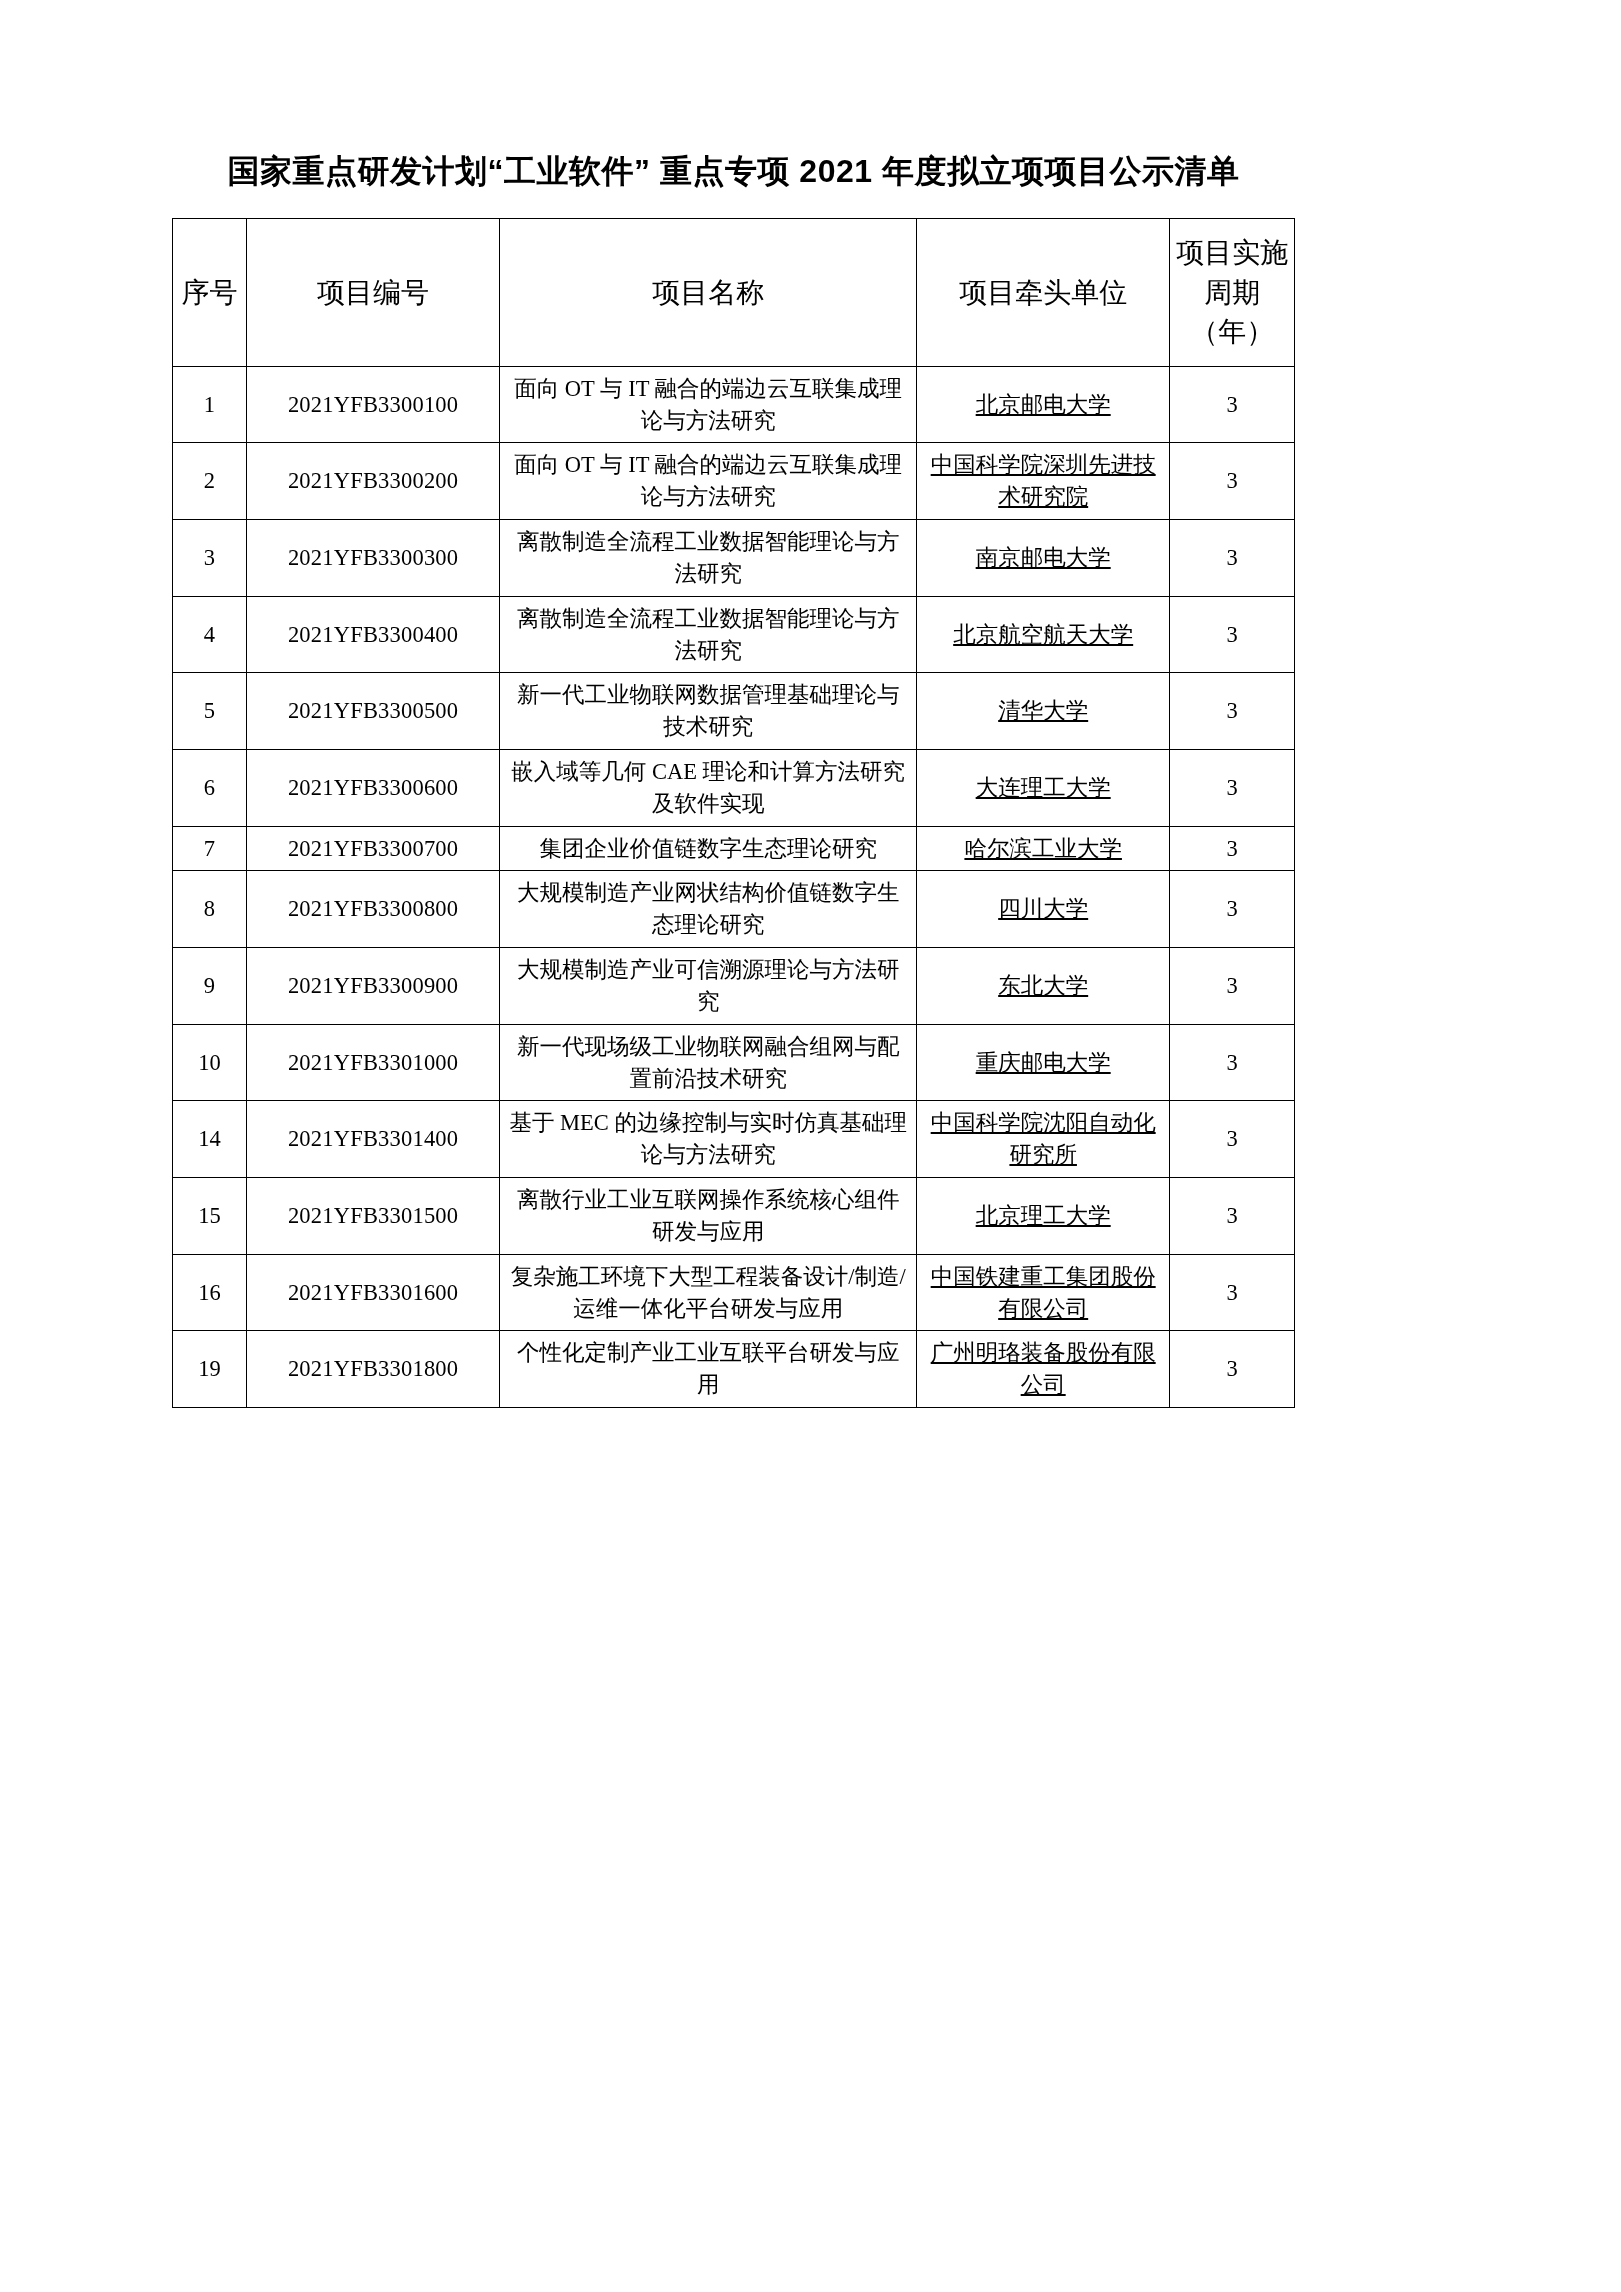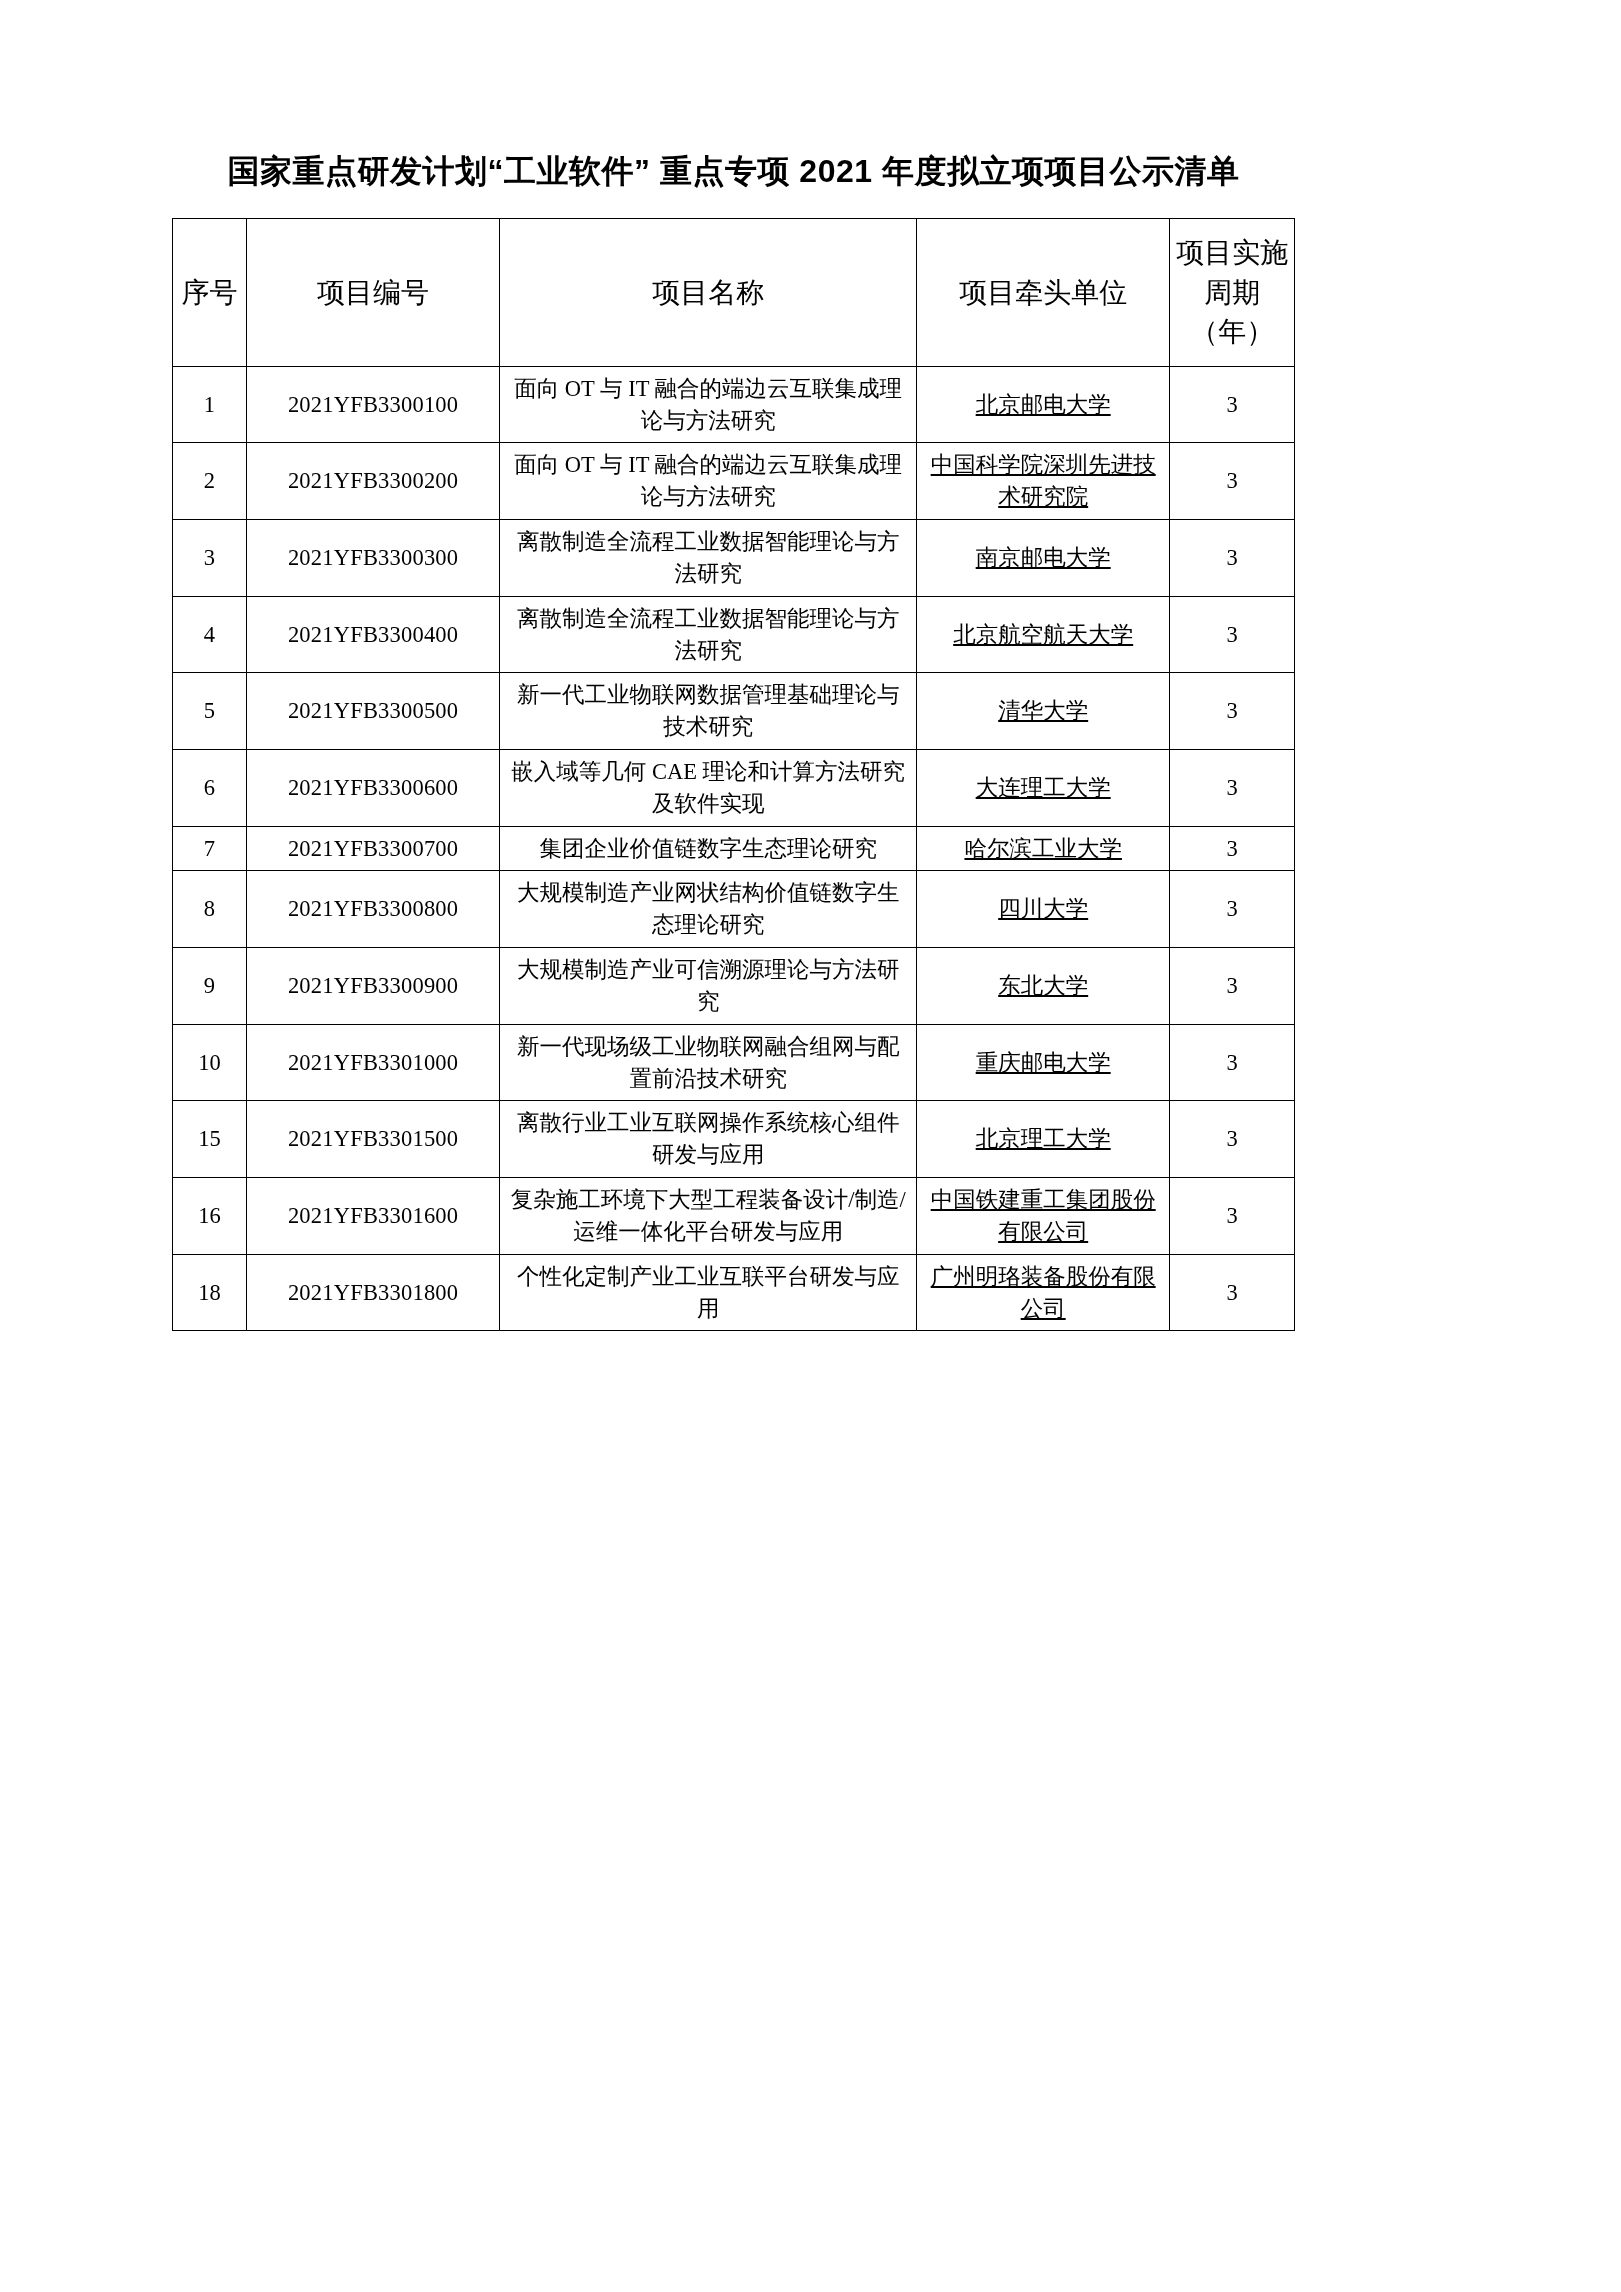--- a/index.html
+++ b/index.html
@@ -156,35 +156,42 @@
           <td class="cell-years">3</td>
         </tr>
         <tr>
           <td class="cell-seq">10</td>
           <td class="cell-code">2021YFB3301000</td>
           <td class="cell-name">新一代现场级工业物联网融合组网与配置前沿技术研究</td>
           <td class="cell-org">重庆邮电大学</td>
           <td class="cell-years">3</td>
         </tr>
         <tr>
+          <td class="cell-seq">14</td>
+          <td class="cell-code">2021YFB3301400</td>
+          <td class="cell-name">基于 MEC 的边缘控制与实时仿真基础理论与方法研究</td>
+          <td class="cell-org">中国科学院沈阳自动化研究所</td>
+          <td class="cell-years">3</td>
+        </tr>
+        <tr>
           <td class="cell-seq">15</td>
           <td class="cell-code">2021YFB3301500</td>
           <td class="cell-name">离散行业工业互联网操作系统核心组件研发与应用</td>
           <td class="cell-org">北京理工大学</td>
           <td class="cell-years">3</td>
         </tr>
         <tr>
           <td class="cell-seq">16</td>
           <td class="cell-code">2021YFB3301600</td>
           <td class="cell-name">复杂施工环境下大型工程装备设计/制造/运维一体化平台研发与应用</td>
           <td class="cell-org">中国铁建重工集团股份有限公司</td>
           <td class="cell-years">3</td>
         </tr>
         <tr>
-          <td class="cell-seq">18</td>
+          <td class="cell-seq">19</td>
           <td class="cell-code">2021YFB3301800</td>
           <td class="cell-name">个性化定制产业工业互联平台研发与应用</td>
           <td class="cell-org">广州明珞装备股份有限公司</td>
           <td class="cell-years">3</td>
         </tr>
       </tbody>
   </table>
 
 </div>
 

